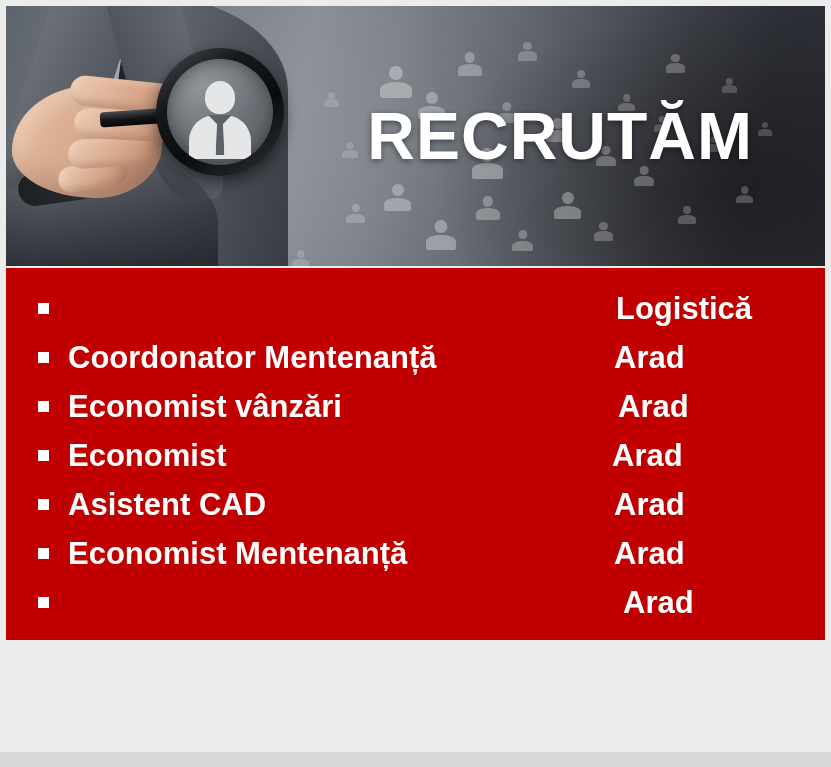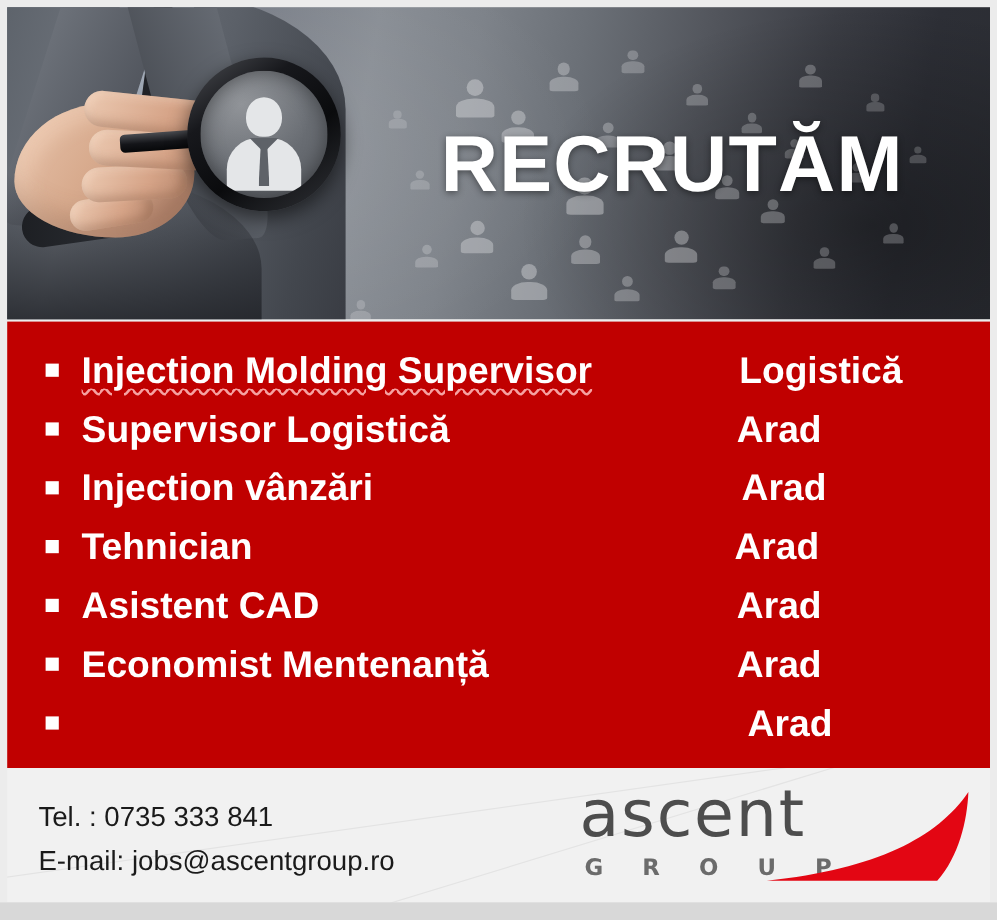--- a/index.html
+++ b/index.html
@@ -553,66 +553,48 @@
         </div>
       </div>
     </div>
 
     <div class="headline">RECRUTĂM</div>
   </div>
 
   <div class="jobs" id="jobs-panel">
       <div class="job-row">
         <span class="bullet"></span>
-        <span class="job-title misspelled">Injection Molding Supervisor</span>
         <span class="job-loc" style="left: 610px;">Logistică</span>
       </div>
       <div class="job-row">
         <span class="bullet"></span>
-        <span class="job-title">Supervisor Logistică</span>
+        <span class="job-title">Coordonator Mentenanță</span>
         <span class="job-loc" style="left: 608px;">Arad</span>
       </div>
       <div class="job-row">
         <span class="bullet"></span>
-        <span class="job-title">Injection vânzări</span>
+        <span class="job-title">Economist vânzări</span>
         <span class="job-loc" style="left: 612px;">Arad</span>
       </div>
       <div class="job-row">
         <span class="bullet"></span>
-        <span class="job-title">Tehnician</span>
+        <span class="job-title">Economist</span>
         <span class="job-loc" style="left: 606px;">Arad</span>
       </div>
       <div class="job-row">
         <span class="bullet"></span>
         <span class="job-title">Asistent CAD</span>
         <span class="job-loc" style="left: 608px;">Arad</span>
       </div>
       <div class="job-row">
         <span class="bullet"></span>
         <span class="job-title">Economist Mentenanță</span>
         <span class="job-loc" style="left: 608px;">Arad</span>
       </div>
       <div class="job-row">
         <span class="bullet"></span>
         <span class="job-loc" style="left: 617px;">Arad</span>
       </div>
     </div>
 
-  <div class="footer">
-    <div class="footer-swoosh-line-a"></div>
-    <div class="footer-swoosh-line-b"></div>
-
-    <div class="contact">
-      <div>Tel. : 0735 333 841</div>
-      <div>E-mail: jobs@ascentgroup.ro</div>
-    </div>
-
-    <div class="logo">
-      <div class="logo-word">ascent</div>
-      <div class="logo-sub">G R O U P</div>
-      <svg class="logo-swoosh" viewBox="0 0 178 84">
-        <path d="M176 2 C 150 40, 100 66, 8 76 L 150 76 C 168 56, 175 26, 176 2 Z" fill="#E30613"></path>
-      </svg>
-    </div>
-  </div>
 
   <div class="bottom-strip"></div>
 </div>
 
 </body></html>

